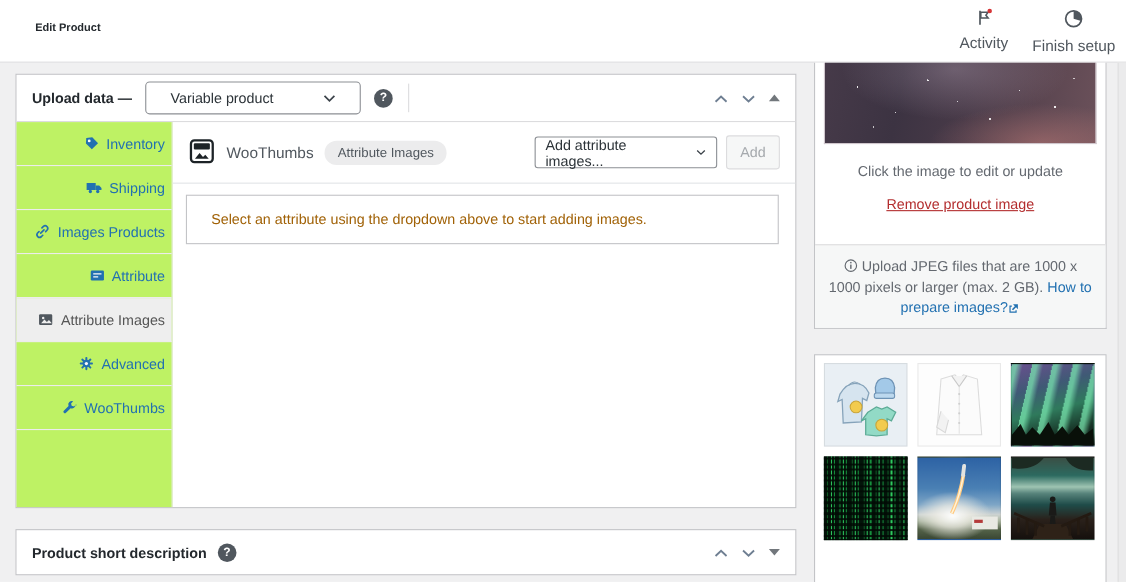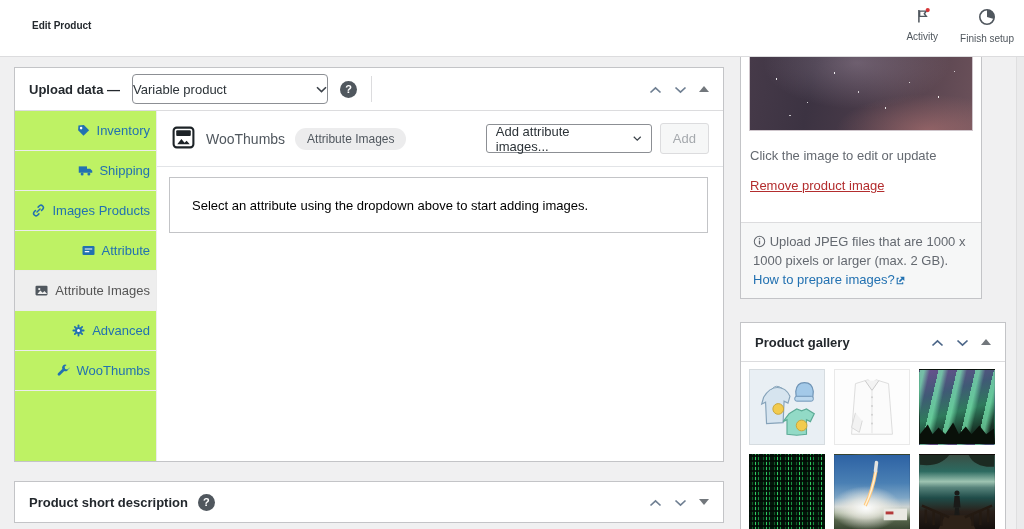--- a/index.html
+++ b/index.html
@@ -4,57 +4,57 @@
 <style>
   html,body{margin:0;padding:0;}
   body{font-family:"Liberation Sans",sans-serif;}
   .screen{position:relative;width:1024px;height:529px;overflow:hidden;background:#f0f0f1;color:#3c434a;font-size:13px;}
 
   
   .topbar{position:absolute;left:0;top:0;width:100%;height:56px;background:#fff;border-bottom:1px solid #dcdcde;}
   .topbar-title{position:absolute;left:32px;top:20px;font-size:10px;font-weight:700;color:#23282d;}
   .topbar-actions{position:absolute;right:10px;top:7px;display:flex;gap:22px;}
   .topbar-action{display:flex;flex-direction:column;align-items:center;gap:3px;cursor:pointer;}
-  .topbar-action .lbl{font-size:10px;color:#50575e;}
+  .topbar-action .lbl{font-size:14px;color:#50575e;}
 
   
   .panel{position:absolute;background:#fff;border:1px solid #c3c4c7;box-sizing:border-box;}
   .panel-header{display:flex;align-items:center;padding:0 14px;height:43px;}
   .panel-title{font-weight:700;color:#23282d;white-space:nowrap;}
   .hdr-controls{margin-left:auto;display:flex;align-items:center;gap:12px;}
   .tri-up{width:0;height:0;border-left:5px solid transparent;border-right:5px solid transparent;border-bottom:6px solid #72777c;display:inline-block;cursor:pointer;}
   .tri-down{width:0;height:0;border-left:5px solid transparent;border-right:5px solid transparent;border-top:6px solid #72777c;display:inline-block;cursor:pointer;}
   .help-circle{width:17px;height:17px;border-radius:50%;background:#50575e;color:#fff;font-size:11px;font-weight:700;display:inline-flex;align-items:center;justify-content:center;cursor:pointer;flex:0 0 auto;}
 
   
   .pd-panel{left:14px;top:67px;width:710px;height:395px;}
   .pd-header{border-bottom:1px solid #dcdcde;height:43px;box-sizing:border-box;}
-  .select-box{width:196px;height:30px;border:1px solid #8c8f94;border-radius:4px;background:#fff;display:flex;align-items:center;justify-content:space-between;padding:0 0;margin-left:12px;box-sizing:border-box;color:#2c3338;cursor:pointer;}
+  .select-box{width:196px;height:30px;border:1px solid #8c8f94;border-radius:4px;background:#fff;display:flex;align-items:center;justify-content:space-between;padding:0 22px;margin-left:12px;box-sizing:border-box;color:#2c3338;cursor:pointer;}
   .vsep{width:1px;height:26px;background:#dcdcde;margin-left:14px;}
   .pd-help{margin-left:12px;}
   .pd-body{position:absolute;left:0;top:43px;right:0;bottom:0;display:flex;}
   .tabs{width:141px;background:#bef264;border-right:1px solid #ececec;flex:0 0 auto;text-align:right;}
   .tab{padding:11px 6px 11px 16px;border-bottom:1px solid #ececec;color:#2271b1;line-height:17px;cursor:pointer;}
   .tab svg{vertical-align:-3px;margin-right:6px;}
   .tab.active{background:#eee;color:#555;}
   .tab-content{flex:1;position:relative;}
   .wt-toolbar{height:56px;border-bottom:1px solid #e2e4e7;display:flex;align-items:center;padding:0 14px;box-sizing:border-box;}
   .wt-name{margin-left:10px;color:#50575e;font-size:14px;}
   .wt-badge{margin-left:10px;background:#ececed;color:#50575e;border-radius:12px;padding:4px 12px;font-size:12px;white-space:nowrap;}
   .wt-right{margin-left:auto;display:flex;align-items:center;gap:8px;}
   .attr-select{width:166px;height:29px;border:1px solid #8c8f94;border-radius:3px;background:#fff;display:flex;align-items:center;justify-content:space-between;padding:0 9px;box-sizing:border-box;color:#2c3338;cursor:pointer;gap:37px;}
   .add-btn{height:29px;padding:0 12px;background:#f6f7f7;border:1px solid #dcdcde;border-radius:3px;color:#a5a9ad;display:flex;align-items:center;cursor:default;}
-  .notice{margin:10px 15px 0 12px;border:1px solid #c3c4c7;height:56px;display:flex;align-items:center;padding-left:22px;box-sizing:border-box;color:#000000;background:#fff;}
+  .notice{margin:10px 15px 0 12px;border:1px solid #c3c4c7;height:45px;display:flex;align-items:center;padding-left:22px;box-sizing:border-box;color:#a16207;background:#fff;}
 
   
   .sd-panel{left:14px;top:481px;width:710px;height:42px;}
   .sd-help{margin-left:10px;}
 
   
-  .fi-panel{left:740px;top:57px;width:242px;height:242px;border-top:none;}
+  .fi-panel{left:740px;top:57px;width:266px;height:242px;border-top:none;text-align:center;}
   .featured-img{margin:0 8px;height:74px;border:1px solid #cfc6cc;border-top:none;box-sizing:border-box;cursor:pointer;
     background:
       radial-gradient(1.6px 1.6px at 12% 30%,rgba(255,255,255,.9) 49%,transparent 51%),
       radial-gradient(1.4px 1.4px at 26% 62%,rgba(255,255,255,.8) 49%,transparent 51%),
       radial-gradient(1.7px 1.7px at 38% 22%,rgba(255,255,255,.9) 49%,transparent 51%),
       radial-gradient(1.3px 1.3px at 49% 48%,rgba(255,255,255,.75) 49%,transparent 51%),
       radial-gradient(1.6px 1.6px at 61% 70%,rgba(255,255,255,.85) 49%,transparent 51%),
       radial-gradient(1.3px 1.3px at 72% 35%,rgba(255,255,255,.8) 49%,transparent 51%),
       radial-gradient(1.7px 1.7px at 85% 55%,rgba(255,255,255,.9) 49%,transparent 51%),
       radial-gradient(1.2px 1.2px at 92% 20%,rgba(255,255,255,.7) 49%,transparent 51%),
@@ -253,32 +253,20 @@
           <rect x="9" y="4.8" width="2" height="2" fill="#646970"></rect>
         </svg>
       <span>Upload JPEG files that are 1000 x 1000 pixels or larger (max. 2 GB). </span><a>How to prepare images?</a><svg width="11" height="11" viewBox="0 0 20 20" fill="#2271b1">
           <path d="M9 3h8v8l-3-3-5 5-2-2 5-5z"></path>
           <path d="M3 5h4v2H5v8h8v-2h2v4H3z"></path>
         </svg>
     </div>
   </aside>
 
   <aside class="panel pg-panel">
-    <div class="panel-header pg-header">
-      <span class="panel-title">Product gallery</span>
-      <div class="hdr-controls">
-        <span><svg width="13" height="8" viewBox="0 0 13 8">
-              <path d="M1.5 6.5L6.5 1.8l5 4.7" fill="none" stroke="#4c6688" stroke-width="1.7"></path>
-            </svg></span>
-        <span><svg width="13" height="8" viewBox="0 0 13 8">
-              <path d="M1.5 1.5l5 4.7 5-4.7" fill="none" stroke="#4c6688" stroke-width="1.7"></path>
-            </svg></span>
-        <span class="tri-up"></span>
-      </div>
-    </div>
     <div class="thumb-grid">
       <div class="thumb th-apparel">
         <svg width="74" height="74" viewBox="0 0 76 76">
           <path d="M14 28q6-10 14-10 9 0 13 9l-2 7-4-2-1 22-17 1-1-22-4 2z" fill="#d6e4ef" stroke="#86a3ba" stroke-width="1.2"></path>
           <path d="M22 20q5-6 11-1" fill="none" stroke="#86a3ba"></path>
           <circle cx="29" cy="40" r="5.5" fill="#f2cb4e" stroke="#c9a53a"></circle>
           <path d="M47 22q1-9 9-9 8 0 9 9l-.5 6-17 .5z" fill="#a3c9e8" stroke="#6e93b5" stroke-width="1.2"></path>
           <rect x="46" y="27" width="19" height="5" rx="2" fill="#bcd8ee" stroke="#6e93b5"></rect>
           <path d="M40 45l8-5 5 2 5-2 8 5-4 8-4-2v15l-10 1-10-1V51l-4 2z" fill="#92dac6" stroke="#5cab96" stroke-width="1.2"></path>
           <circle cx="53" cy="57" r="5.5" fill="#f2cb4e" stroke="#c9a53a"></circle>

